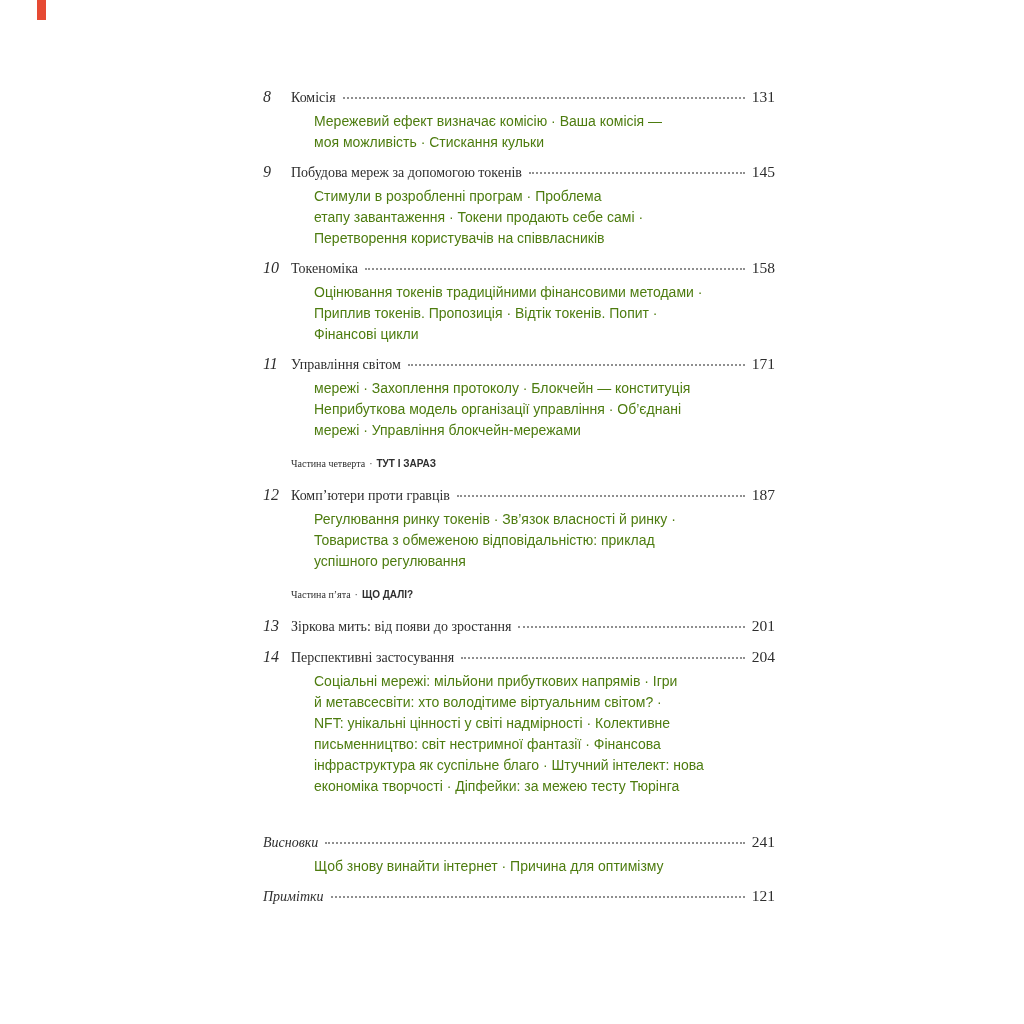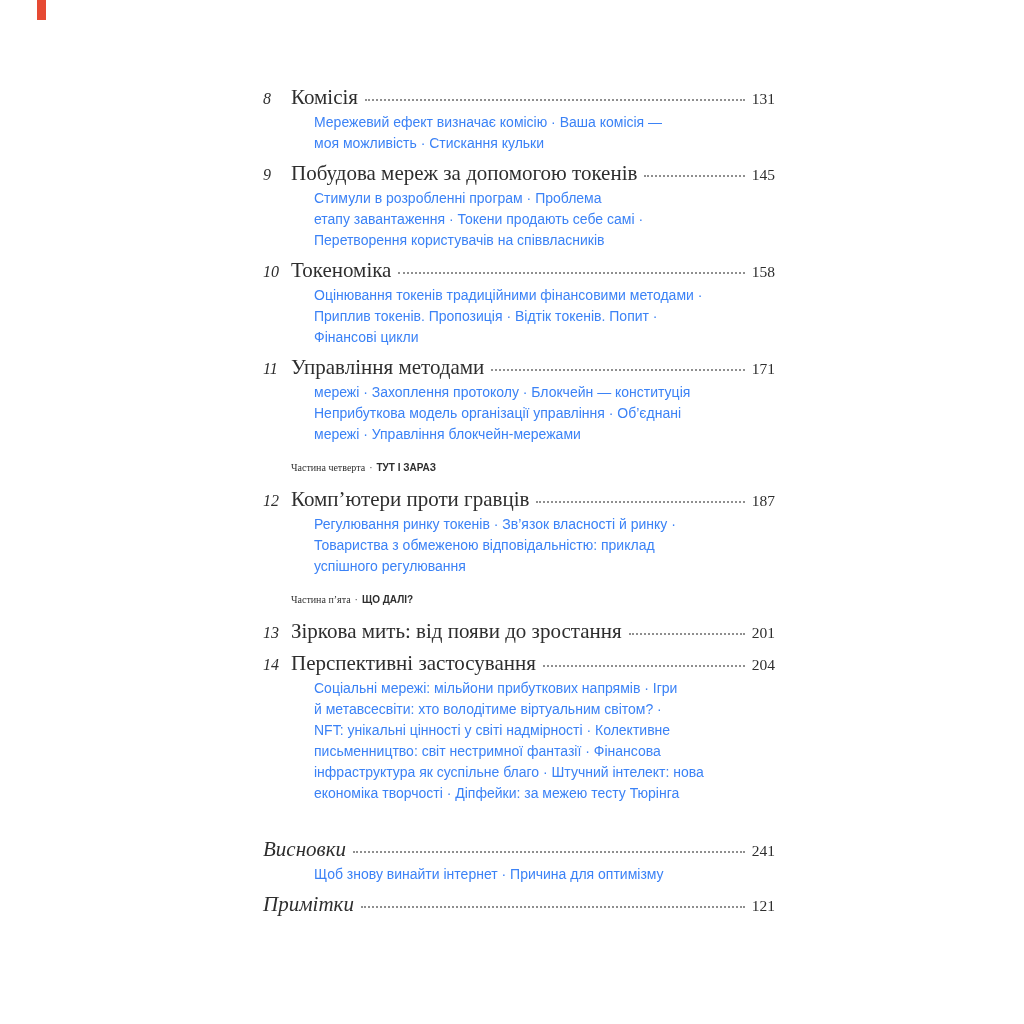--- a/index.html
+++ b/index.html
@@ -31,38 +31,38 @@
     line-height: 22px;
   }
   .chapter-num {
     flex: none;
     width: 28px;
     font-style: italic;
     font-size: 16px;
   }
   .chapter-title {
     flex: none;
-    font-size: 21px;
+    font-size: 14px;
     white-space: nowrap;
   }
   .leader {
     flex: 1 1 auto;
     min-width: 12px;
     border-bottom: 2px dotted #8f8f8f;
     margin: 0 7px;
     position: relative;
     top: -3px;
   }
   .page-num { flex: none; font-size: 15.5px; }
   .desc {
     margin: 2px 0 0 51px;
     font-family: "Liberation Sans", sans-serif;
     font-size: 14px;
     line-height: 21px;
-    color: #3b82f6;
+    color: #4d7c0f;
     white-space: nowrap;
   }
   .part-heading {
     padding-left: 28px;
     text-align: left;
     margin: 12px 0 9px;
     font-size: 10px;
     line-height: 22px;
   }
   .part-name {
@@ -113,21 +113,21 @@
     </div>
     <div class="desc">
           <div>Оцінювання токенів традиційними фінансовими методами ·</div>
           <div>Приплив токенів. Пропозиція · Відтік токенів. Попит ·</div>
           <div>Фінансові цикли</div>
         </div>
   </div>
       <div class="entry">
     <div class="title-row">
       <span class="chapter-num">11</span>
-      <span class="chapter-title">Управління методами</span>
+      <span class="chapter-title">Управління світом</span>
       <span class="leader"></span>
       <span class="page-num">171</span>
     </div>
     <div class="desc">
           <div>мережі · Захоплення протоколу · Блокчейн — конституція</div>
           <div>Неприбуткова модель організації управління · Об’єднані</div>
           <div>мережі · Управління блокчейн-мережами</div>
         </div>
   </div>
       <div class="part-heading"><span>Частина четверта</span><span class="part-sep">·</span><span class="part-name">ТУТ І ЗАРАЗ</span></div>

